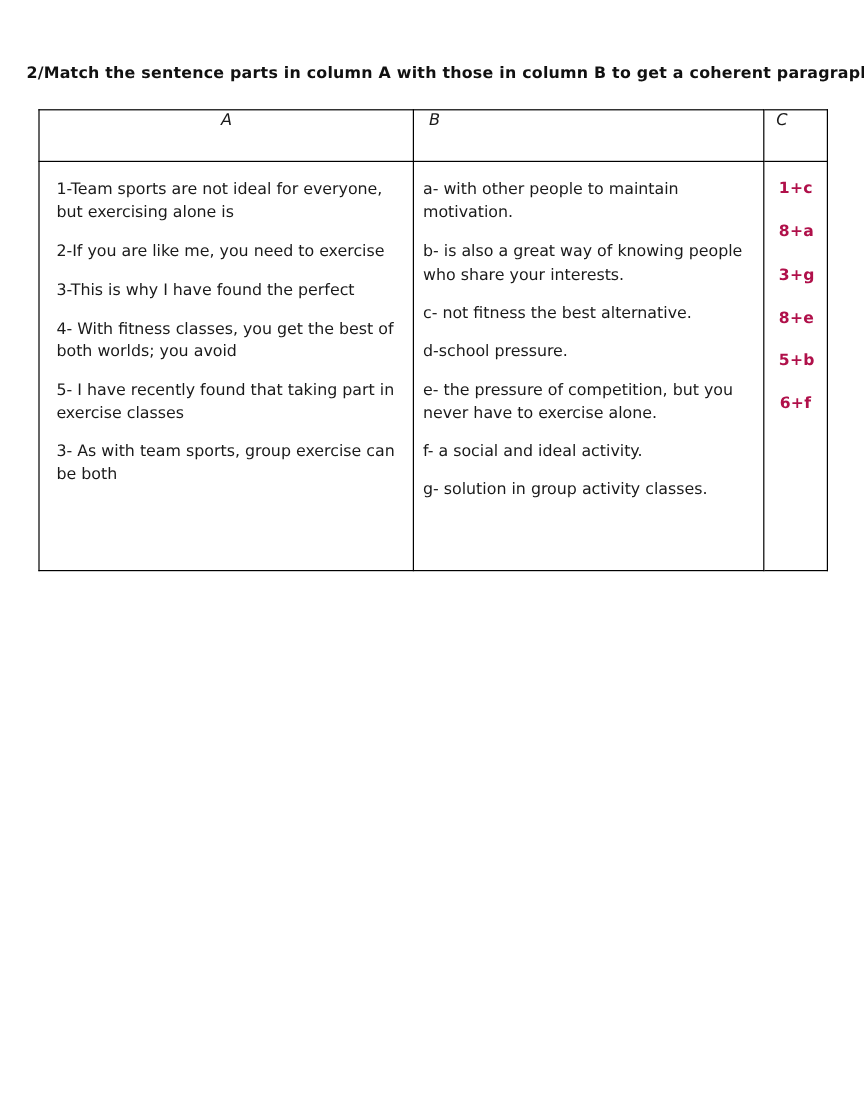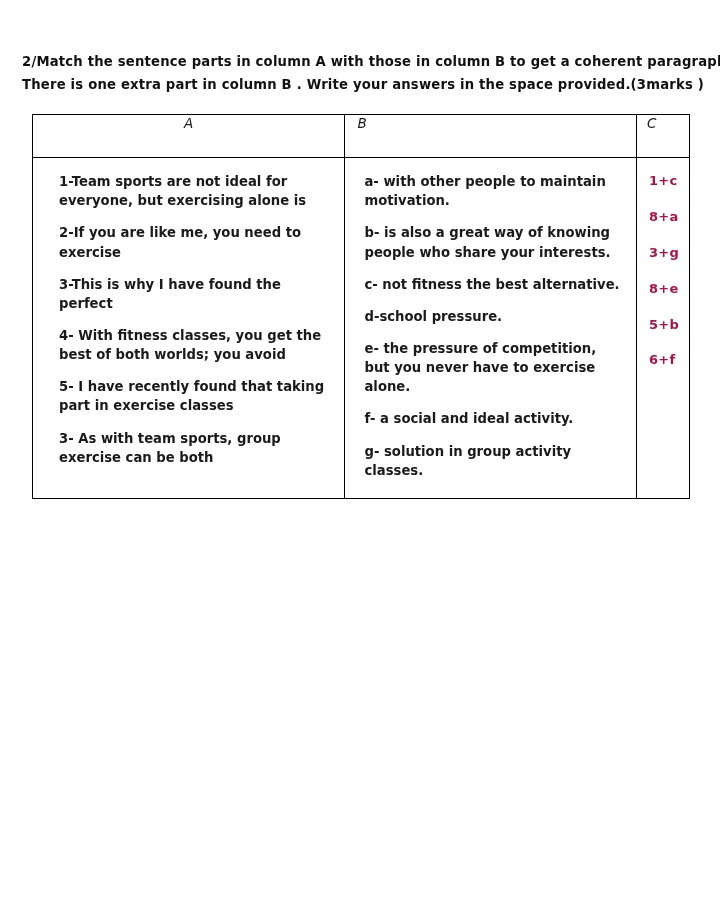--- a/index.html
+++ b/index.html
@@ -74,42 +74,41 @@
     padding: 14px 12px 10px 12px;
     font-size: 13.2px;
     line-height: 1.45;
     color: #1a1a1a;
   }
   .cell.cell-a { padding-left: 14px; }
   .cell.cell-b { padding-left: 7px; }
   .cell.cell-c { padding-left: 12px; padding-top: 14px; }
 
   .item {
-    margin: 0 0 13px 12px;
-    font-weight: bold;
+    margin: 0 0 13px 0;
   }
   .item:last-child { margin-bottom: 0; }
 
   .answer {
     color: #b0104a;
     font-weight: bold;
     font-size: 13px;
     margin: 0 0 17px 0;
     letter-spacing: 0.3px;
+    text-align: center;
   }
   .answer:last-child { margin-bottom: 0; }
 </style>
 </head>
 <body>
 
 <div class="page">
 
   <div class="instructions">
     <span class="line">2/Match the sentence parts in column A with those in column B to get a coherent paragraph.</span>
-    <span class="line">There is one extra part in column B . Write your answers in the space provided.(3marks )</span>
   </div>
 
   <table class="match-table">
     <colgroup>
       <col class="col-a">
       <col class="col-b">
       <col class="col-c">
     </colgroup>
     <thead>
       <tr>

